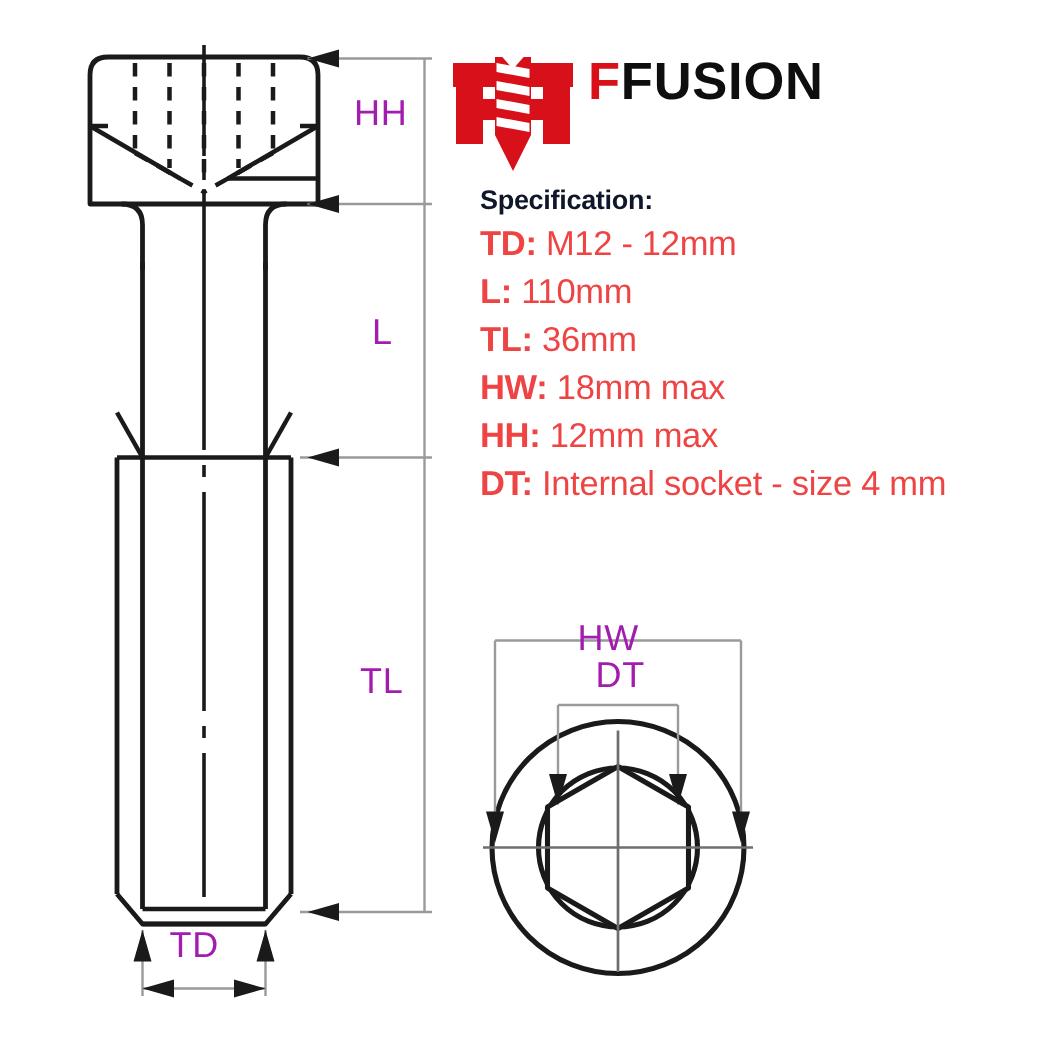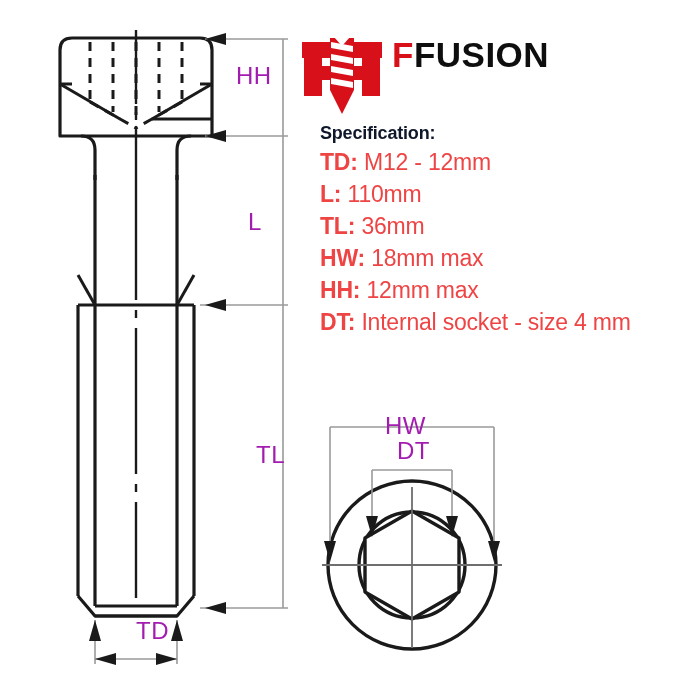--- a/index.html
+++ b/index.html
@@ -199,22 +199,22 @@
     <g fill="#1a1a1a">
       <polygon points="330,562 324,541 336,541"></polygon>
       <polygon points="494,562 488,541 500,541"></polygon>
       <polygon points="372,537 366,516 378,516"></polygon>
       <polygon points="452,537 446,516 458,516"></polygon>
     </g>
   </svg>
 
   <div class="dim-label" style="left:236px; top:62px;">HH</div>
   <div class="dim-label" style="left:248px; top:208px;">L</div>
-  <div class="dim-label" style="left:256px; top:441px;">TL</div>
-  <div class="dim-label" style="left:113px; top:617px;margin-left:23px;">TD</div>
+  <div class="dim-label" style="left:240px; top:441px;">TL</div>
+  <div class="dim-label" style="left:113px; top:617px;">TD</div>
   <div class="dim-label" style="left:385px; top:396px;margin-top:16px;">HW</div>
   <div class="dim-label" style="left:397px; top:437px;">DT</div>
 
   <div class="logo">
     <svg class="logo-mark" viewBox="0 0 84 84">
 
       <path d="M 2,8 L 40,8 L 40,24 L 22,24 L 22,32 L 36,32 L 36,46 L 22,46 L 22,62 L 4,62 L 4,24 L 2,24 Z" fill="#d8101a"></path>
 
       <path d="M 82,8 L 44,8 L 44,24 L 62,24 L 62,32 L 48,32 L 48,46 L 62,46 L 62,62 L 80,62 L 80,24 L 82,24 Z" fill="#d8101a"></path>
 

